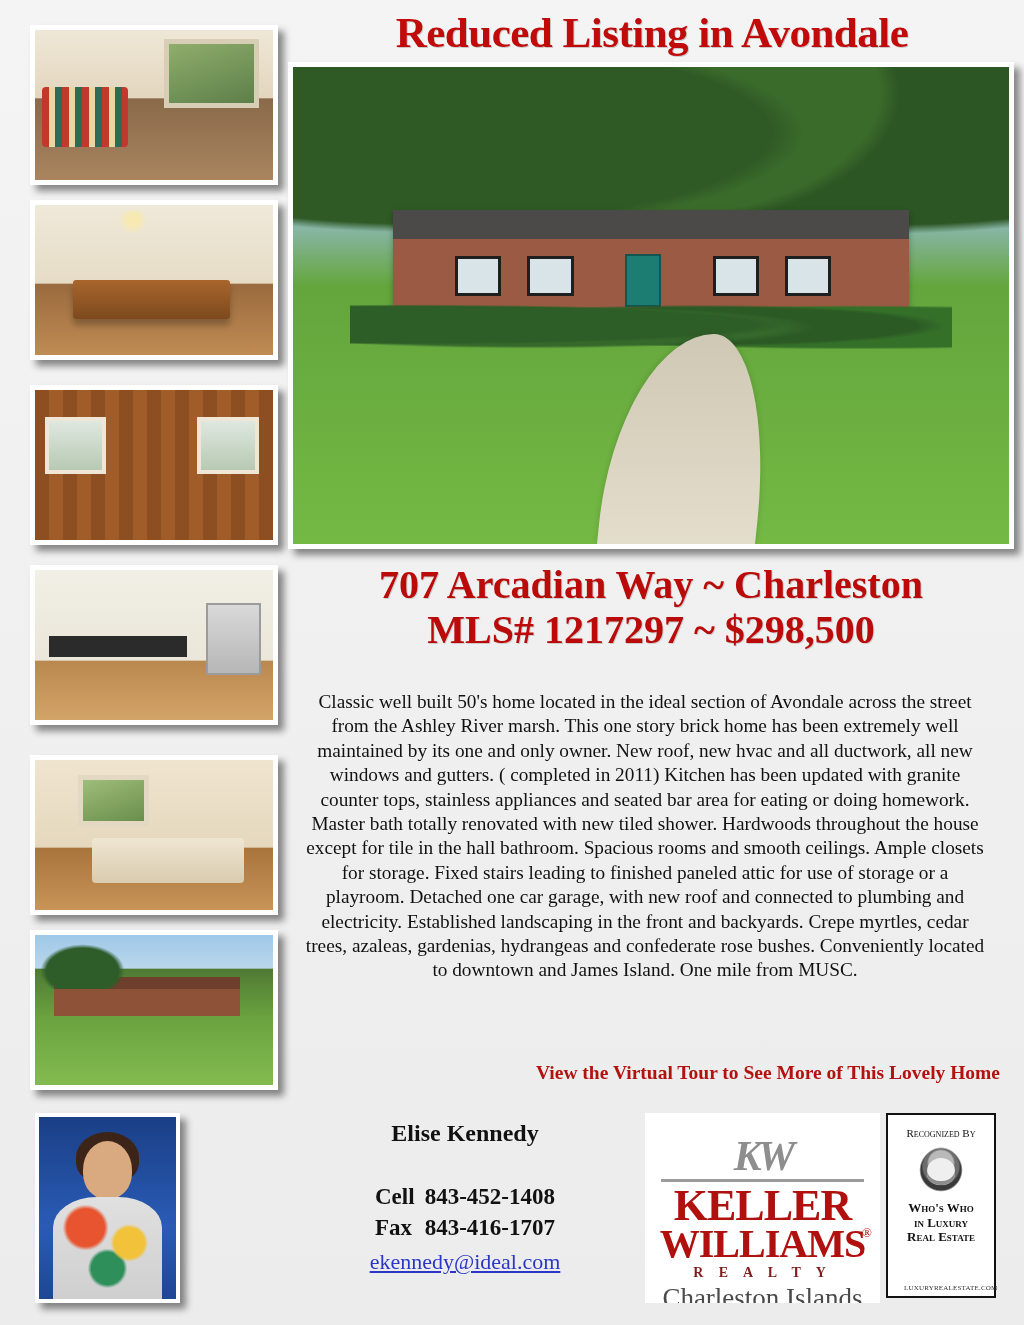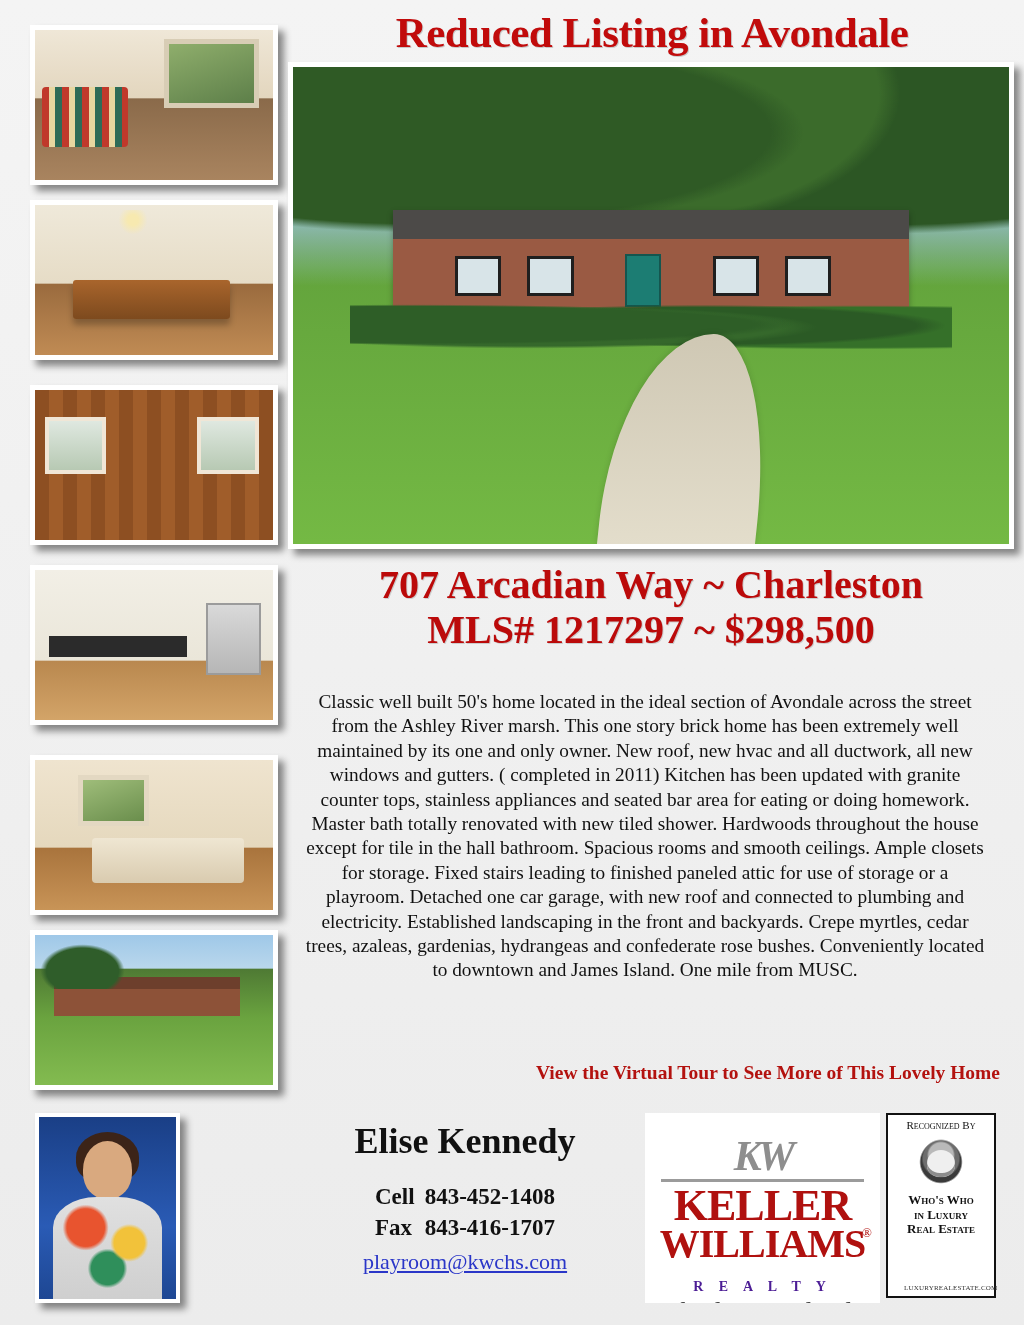--- a/index.html
+++ b/index.html
@@ -247,21 +247,21 @@
     width: 710px;
     text-align: right;
     color: #b3120f;
     font-weight: bold;
     font-size: 19.5px;
   }
 
   
   .agent-name {
     position:absolute; left: 300px; top: 1120px; width: 330px;
-    text-align:center; font-size: 36px; font-weight: bold; color:#111;
+    text-align:center; font-size: 24px; font-weight: bold; color:#111;
   }
   .agent-contact {
     position:absolute; left: 300px; top: 1182px; width: 330px;
     text-align:center; font-size: 23px; font-weight:bold; color:#111; line-height:1.33;
   }
   .agent-contact .lbl { display:inline-block; min-width: 44px; text-align:left;}
   .agent-email {
     position:absolute; left: 300px; top: 1249px; width: 330px;
     text-align:center; font-size: 22px; color:#2a36c8; text-decoration: underline;
   }
@@ -278,35 +278,35 @@
     font-size: 42px; color:#8e8e8e; font-style: italic; font-weight:bold;
     line-height: 1; padding-top: 22px; letter-spacing: -4px;
   }
   .kw-rule { height:3px; background:#9b9b9b; margin: 2px 16px 4px 16px; }
   .kw-keller, .kw-williams {
     color:#b0110f; font-weight:bold; font-size: 44px; line-height: 0.92;
     letter-spacing: -1px;
   }
   .kw-williams { font-size: 40px; }
   .kw-realty {
-    color:#4c1d95; font-size: 14px; letter-spacing: 6px; font-weight:bold;
-    margin-top: 16px;
+    color:#7f1d1d; font-size: 14px; letter-spacing: 6px; font-weight:bold;
+    margin-top: 2px;
   }
   .kw-sub {
     font-size: 27px; color:#4a4a4a; margin-top: 2px;
   }
   .kw-reg {
     position:absolute; right: 8px; bottom: 62px; font-size: 13px; color:#b0110f;
   }
 
   
   .ww {
     position:absolute; left: 886px; top: 1113px; width: 110px; height: 185px;
     background:#fff; border: 2px solid #111; box-sizing:border-box;
-    text-align:center; padding-top: 4px;
+    text-align:center; padding-top: 12px;
   }
   .ww-top { font-size: 11px; font-variant: small-caps; color:#111; }
   .ww-lion {
     width: 60px; height: 58px; margin: 2px auto 2px auto;
     background:
       radial-gradient(circle at 50% 38%, #b9b9b9 0 26%, rgba(185,185,185,0) 30%),
       radial-gradient(circle at 50% 44%, #6d6d6d 0 40%, rgba(109,109,109,0) 44%),
       radial-gradient(circle at 50% 50%, #3a3a3a 0 48%, rgba(58,58,58,0) 52%);
     border-radius: 50%;
     position: relative;
@@ -403,21 +403,21 @@
   <div class="agent-contact">
     <div>
       <span class="lbl">Cell</span>
       <span>843-452-1408</span>
     </div>
     <div>
       <span class="lbl">Fax</span>
       <span>843-416-1707</span>
     </div>
   </div>
-  <div class="agent-email">playroom@kwchs.com</div>
+  <div class="agent-email">ekennedy@ideal.com</div>
 
   <div class="kw-logo">
     <div class="kw-script">KW</div>
     <div class="kw-rule"></div>
     <div class="kw-keller">KELLER</div>
     <div class="kw-williams">WILLIAMS</div>
     <div class="kw-realty">R E A L T Y</div>
     <div class="kw-sub">Charleston Islands</div>
     <div class="kw-reg">®</div>
   </div>

